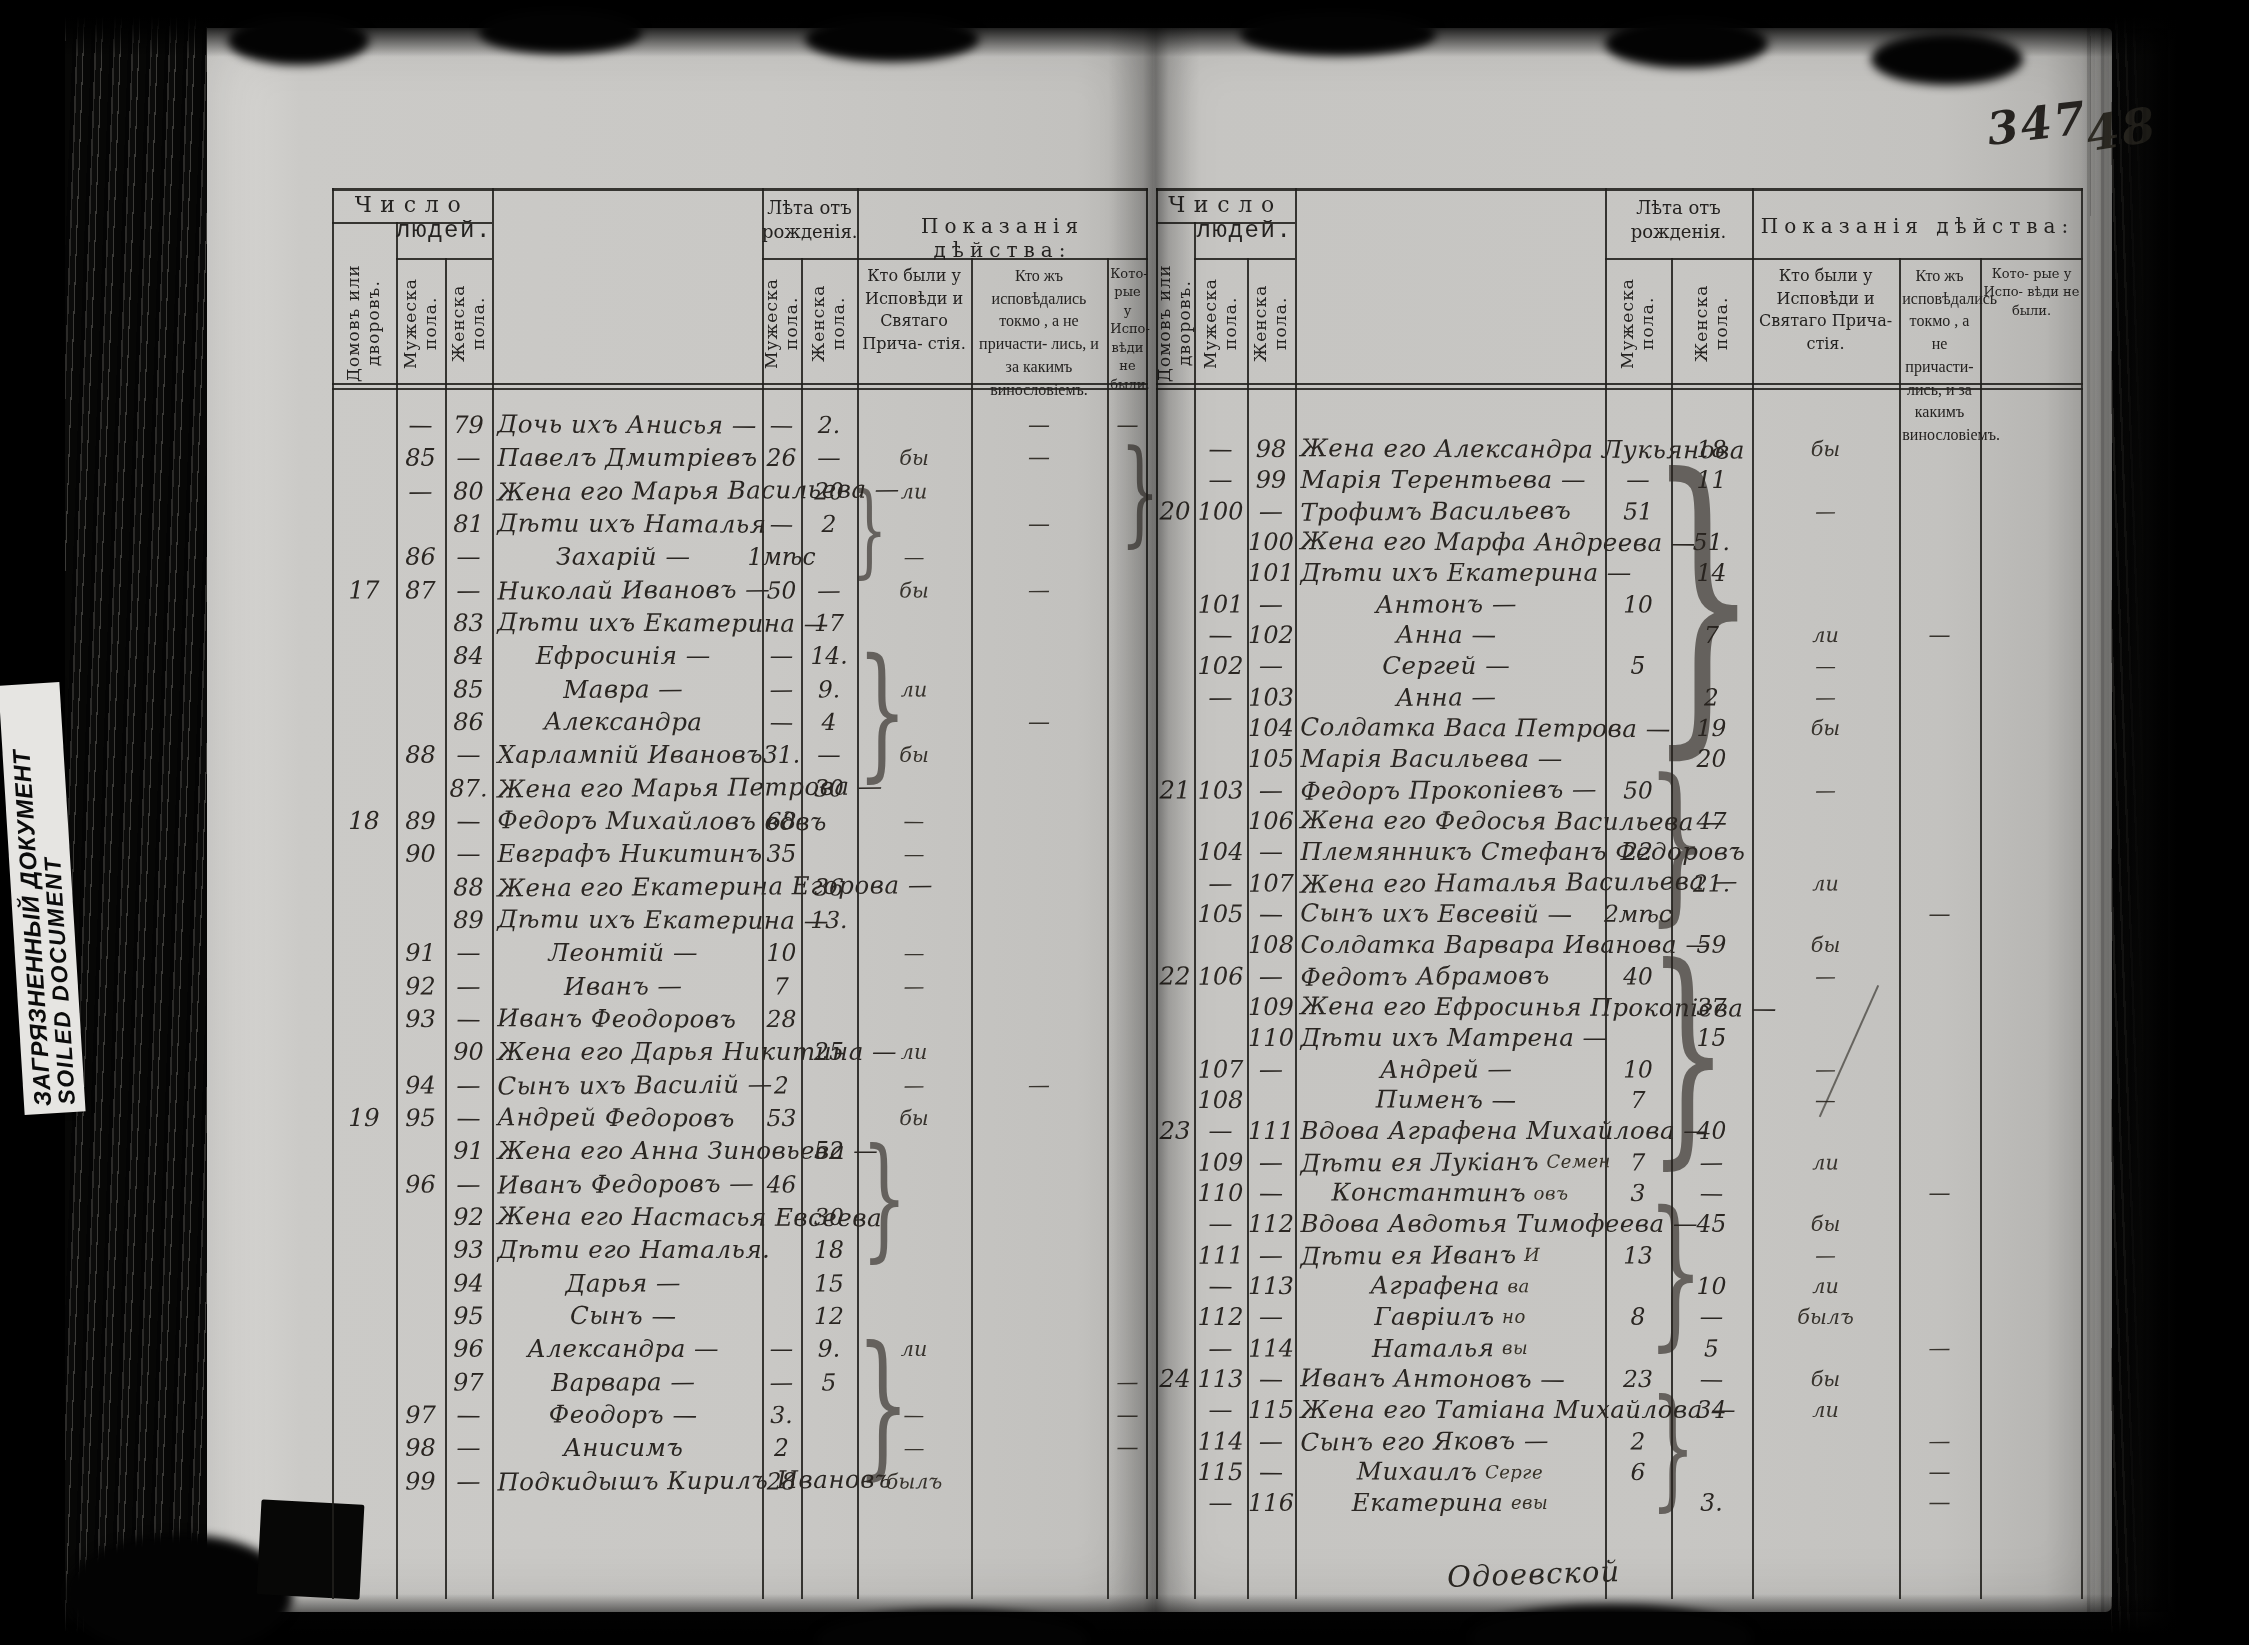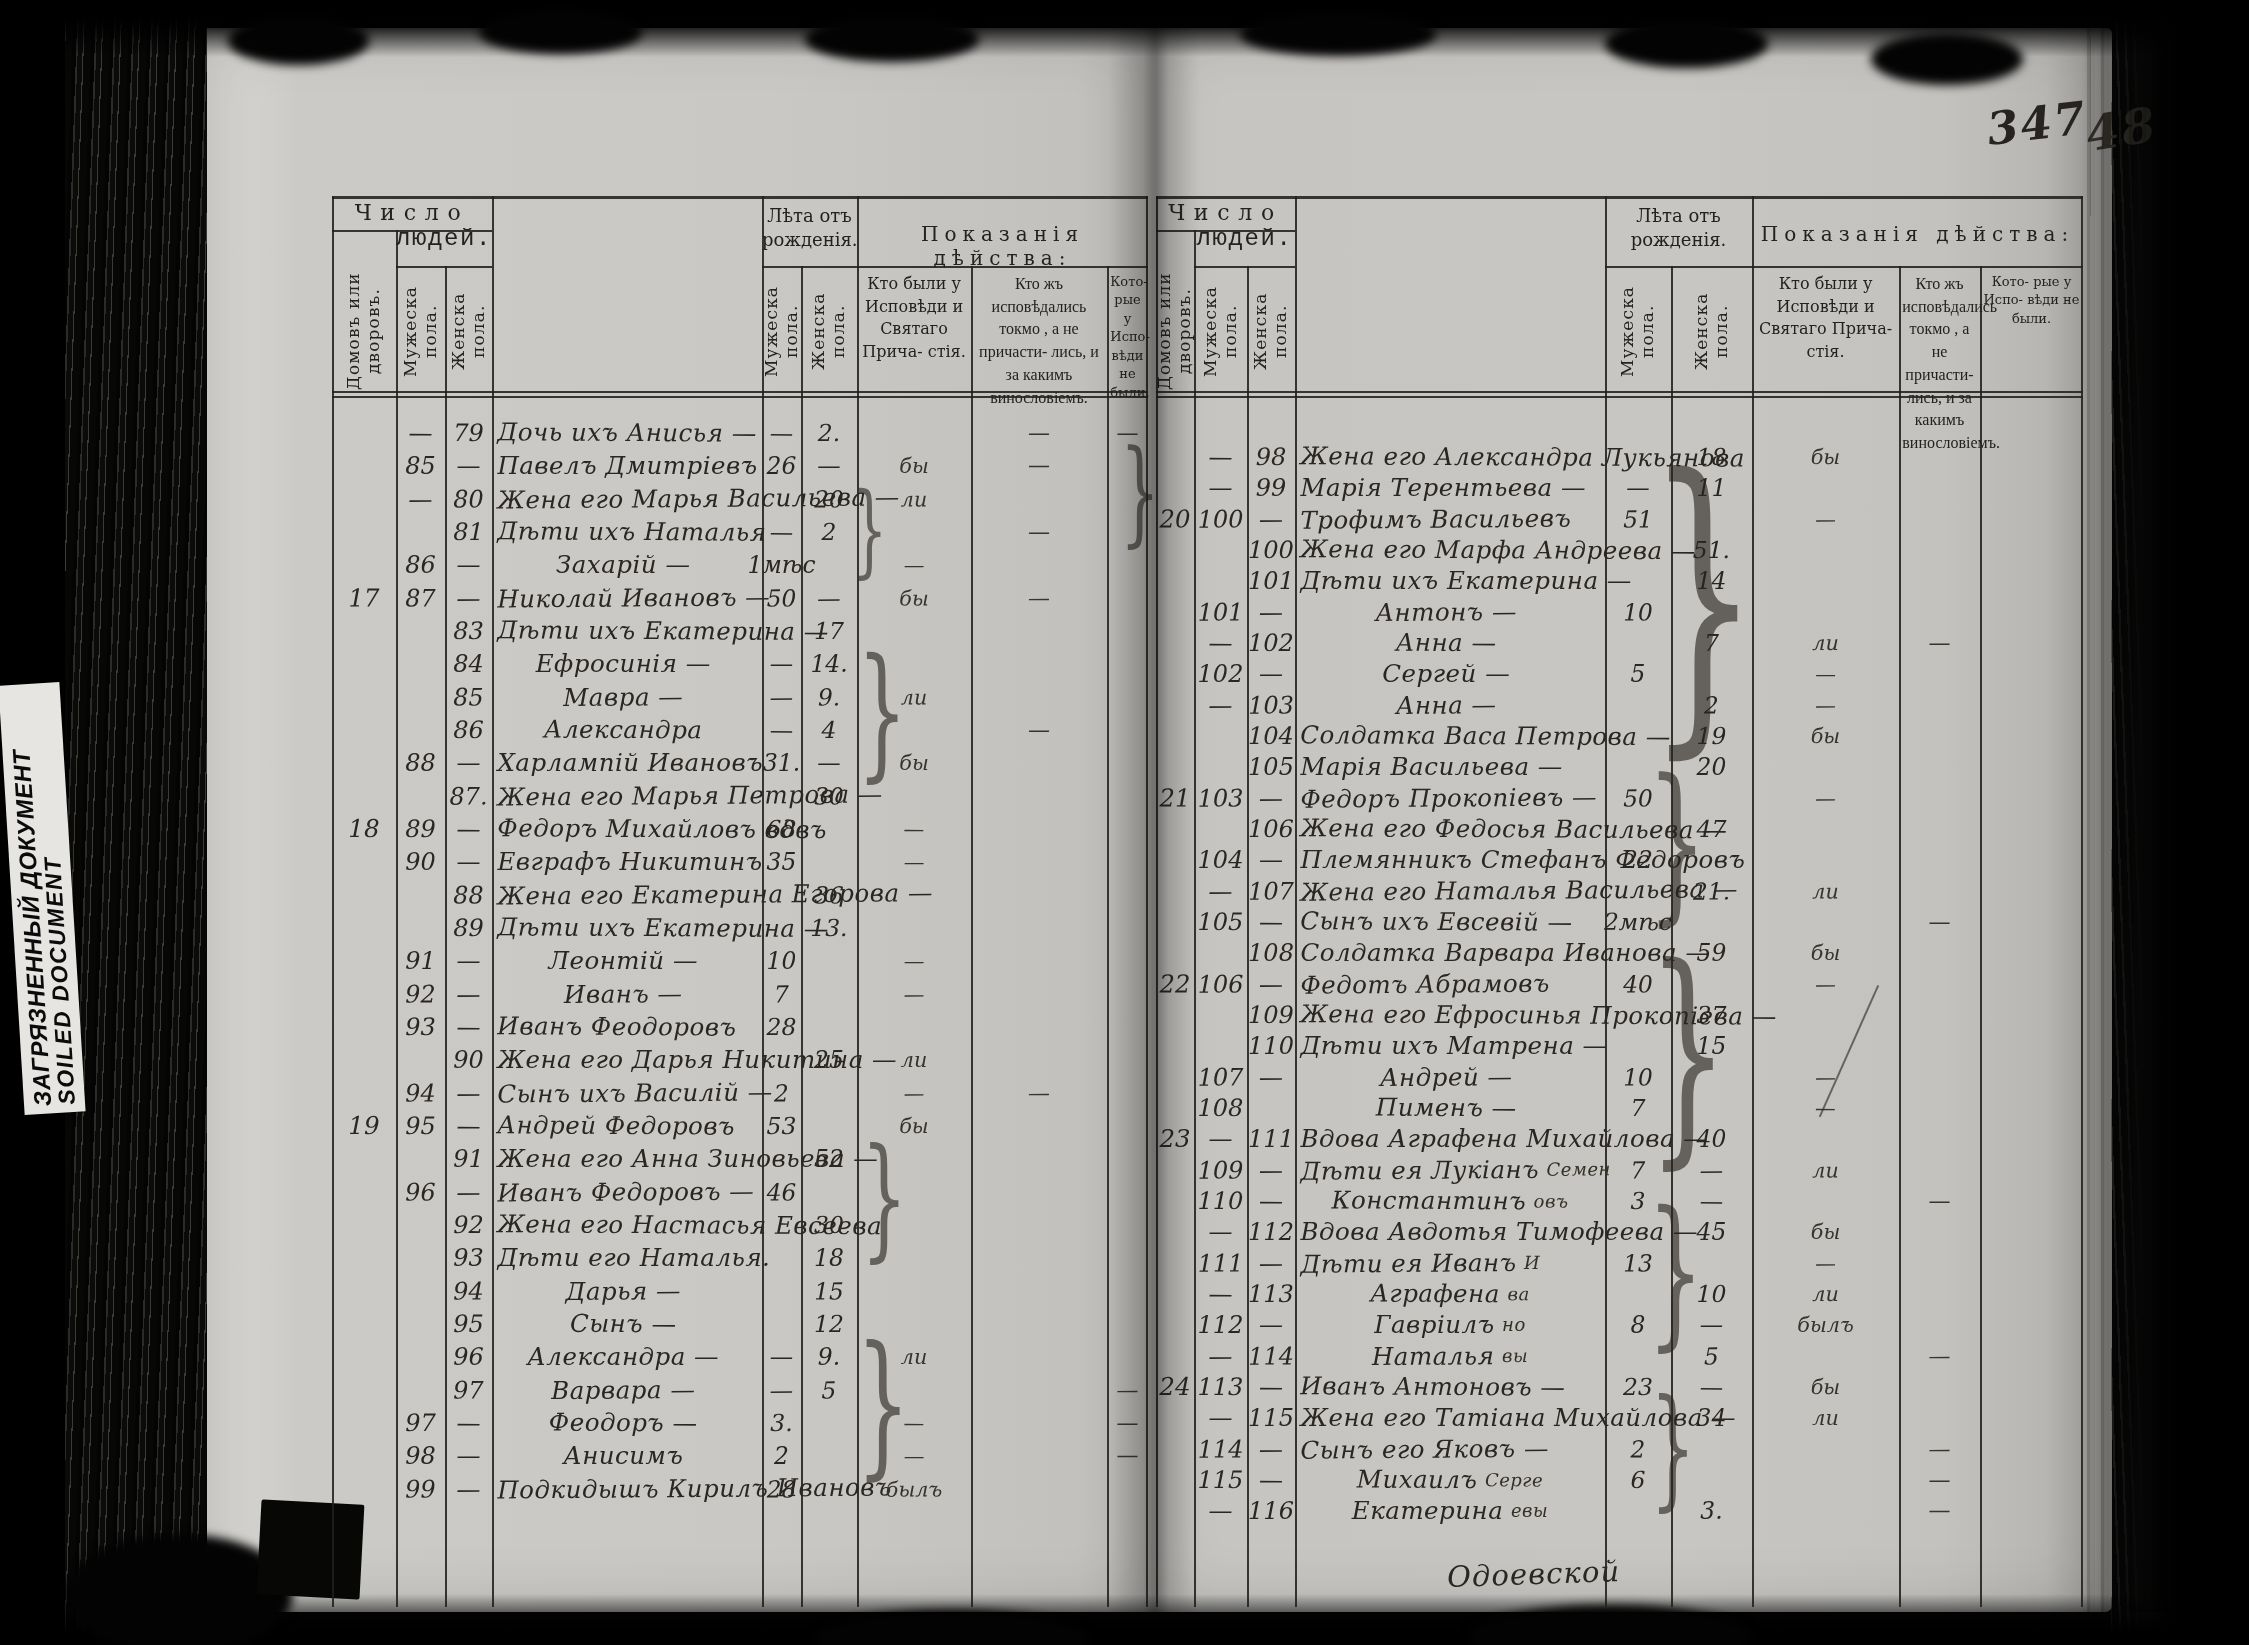--- a/index.html
+++ b/index.html
@@ -42,21 +42,21 @@
      font-size:29px;letter-spacing:1.1px;transform:rotate(-2deg);}
   
   .soiled-label{position:absolute;left:-173px;top:868px;width:430px;height:61px;z-index:60;
      background:#e6e5e2;transform:rotate(-93.5deg);box-shadow:0 0 7.6px rgba(0,0,0,.6);
      display:flex;flex-direction:column;justify-content:center;padding:2.2px 7.6px;box-sizing:border-box;}
   .soiled-label span{display:block;font-family:"Liberation Sans",sans-serif;font-weight:bold;font-style:italic;
      color:#0b0b0b;white-space:nowrap;line-height:1.05;}
   .soiled-ru{font-size:24px;letter-spacing:0.5px;}
   .soiled-en{font-size:23px;letter-spacing:1.6px;}
   
-  .tbl{position:absolute;top:188px;height:1425px;z-index:25;color:#26231f;margin-top:8px;}
+  .tbl{position:absolute;top:188px;height:1425px;z-index:25;color:#26231f;}
   .tbl-l{left:332px;width:816px;
      --cm:64px;--cf:113px;--cn:160px;--cma:430px;--cfa:469px;--c1:525px;--c2:639px;--c3:775px;--ce:816px;}
   .tbl-r{left:1156px;width:927px;
      --cm:38px;--cf:91px;--cn:139px;--cma:449px;--cfa:515px;--c1:596px;--c2:743px;--c3:824px;--ce:927px;}
   .hl,.vl{position:absolute;background:#21201d;opacity:.88;}
   .hl{height:2.2px;}
   .vl{width:1.6px;bottom:14px;}
   .hl-top{top:0;left:0;right:0;height:3.3px;}
   .hl-num{top:34px;left:0;width:var(--cn);}
   .hl-lud{top:70px;left:var(--cm);width:calc(var(--cn) - var(--cm));}

